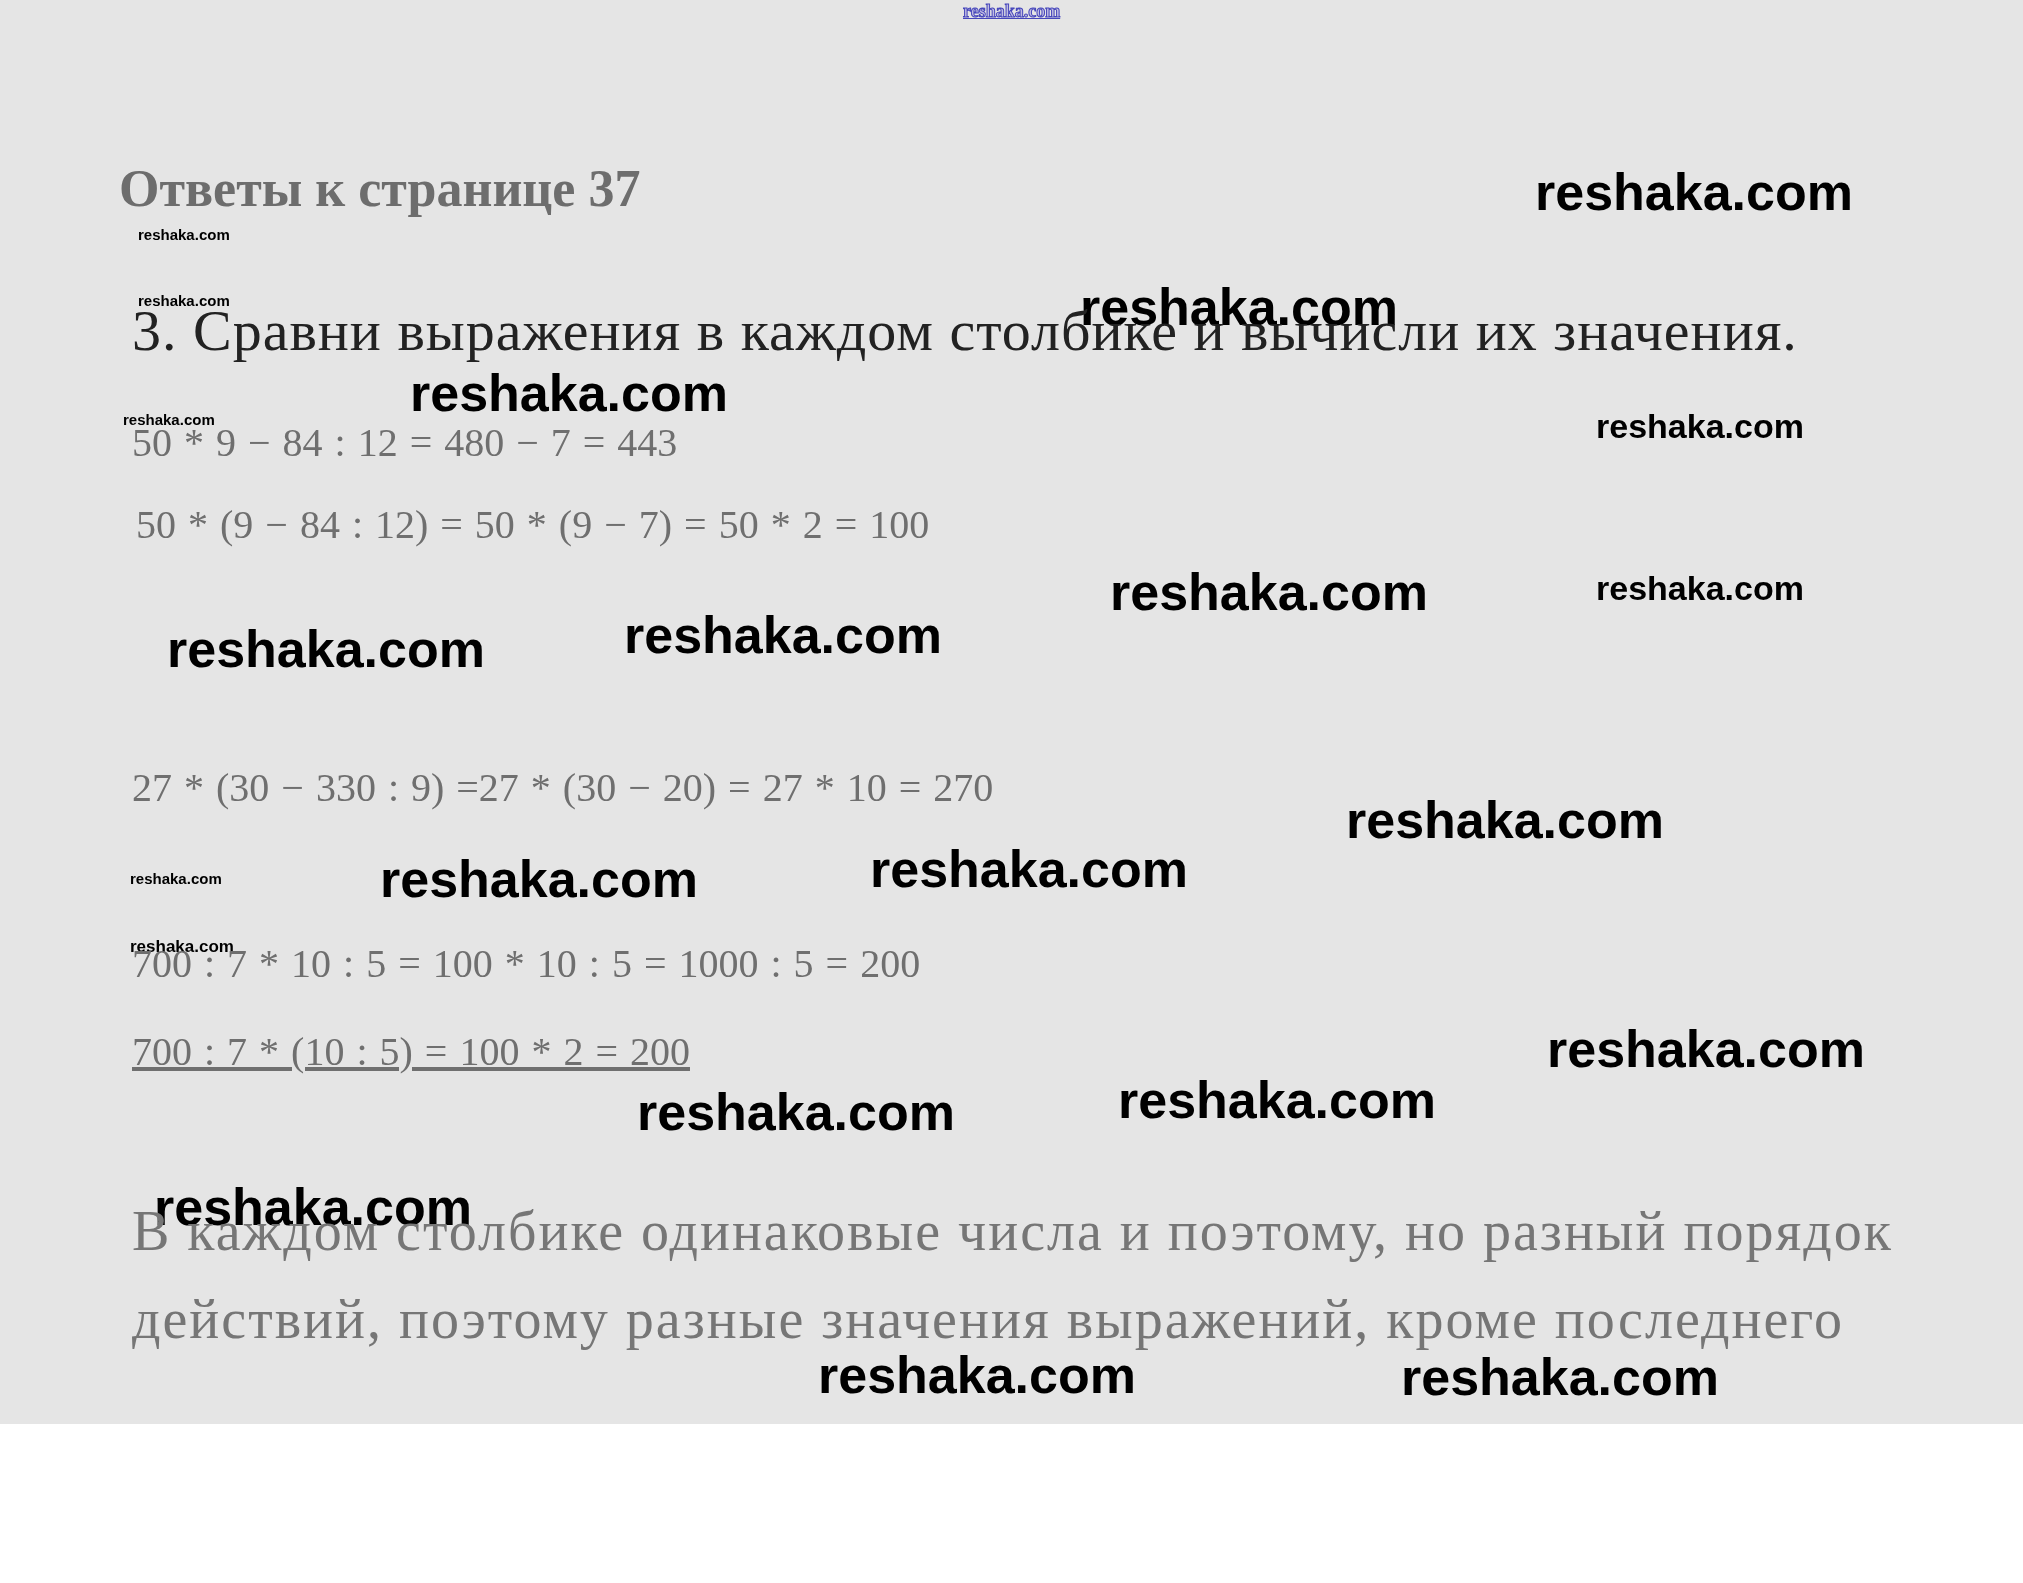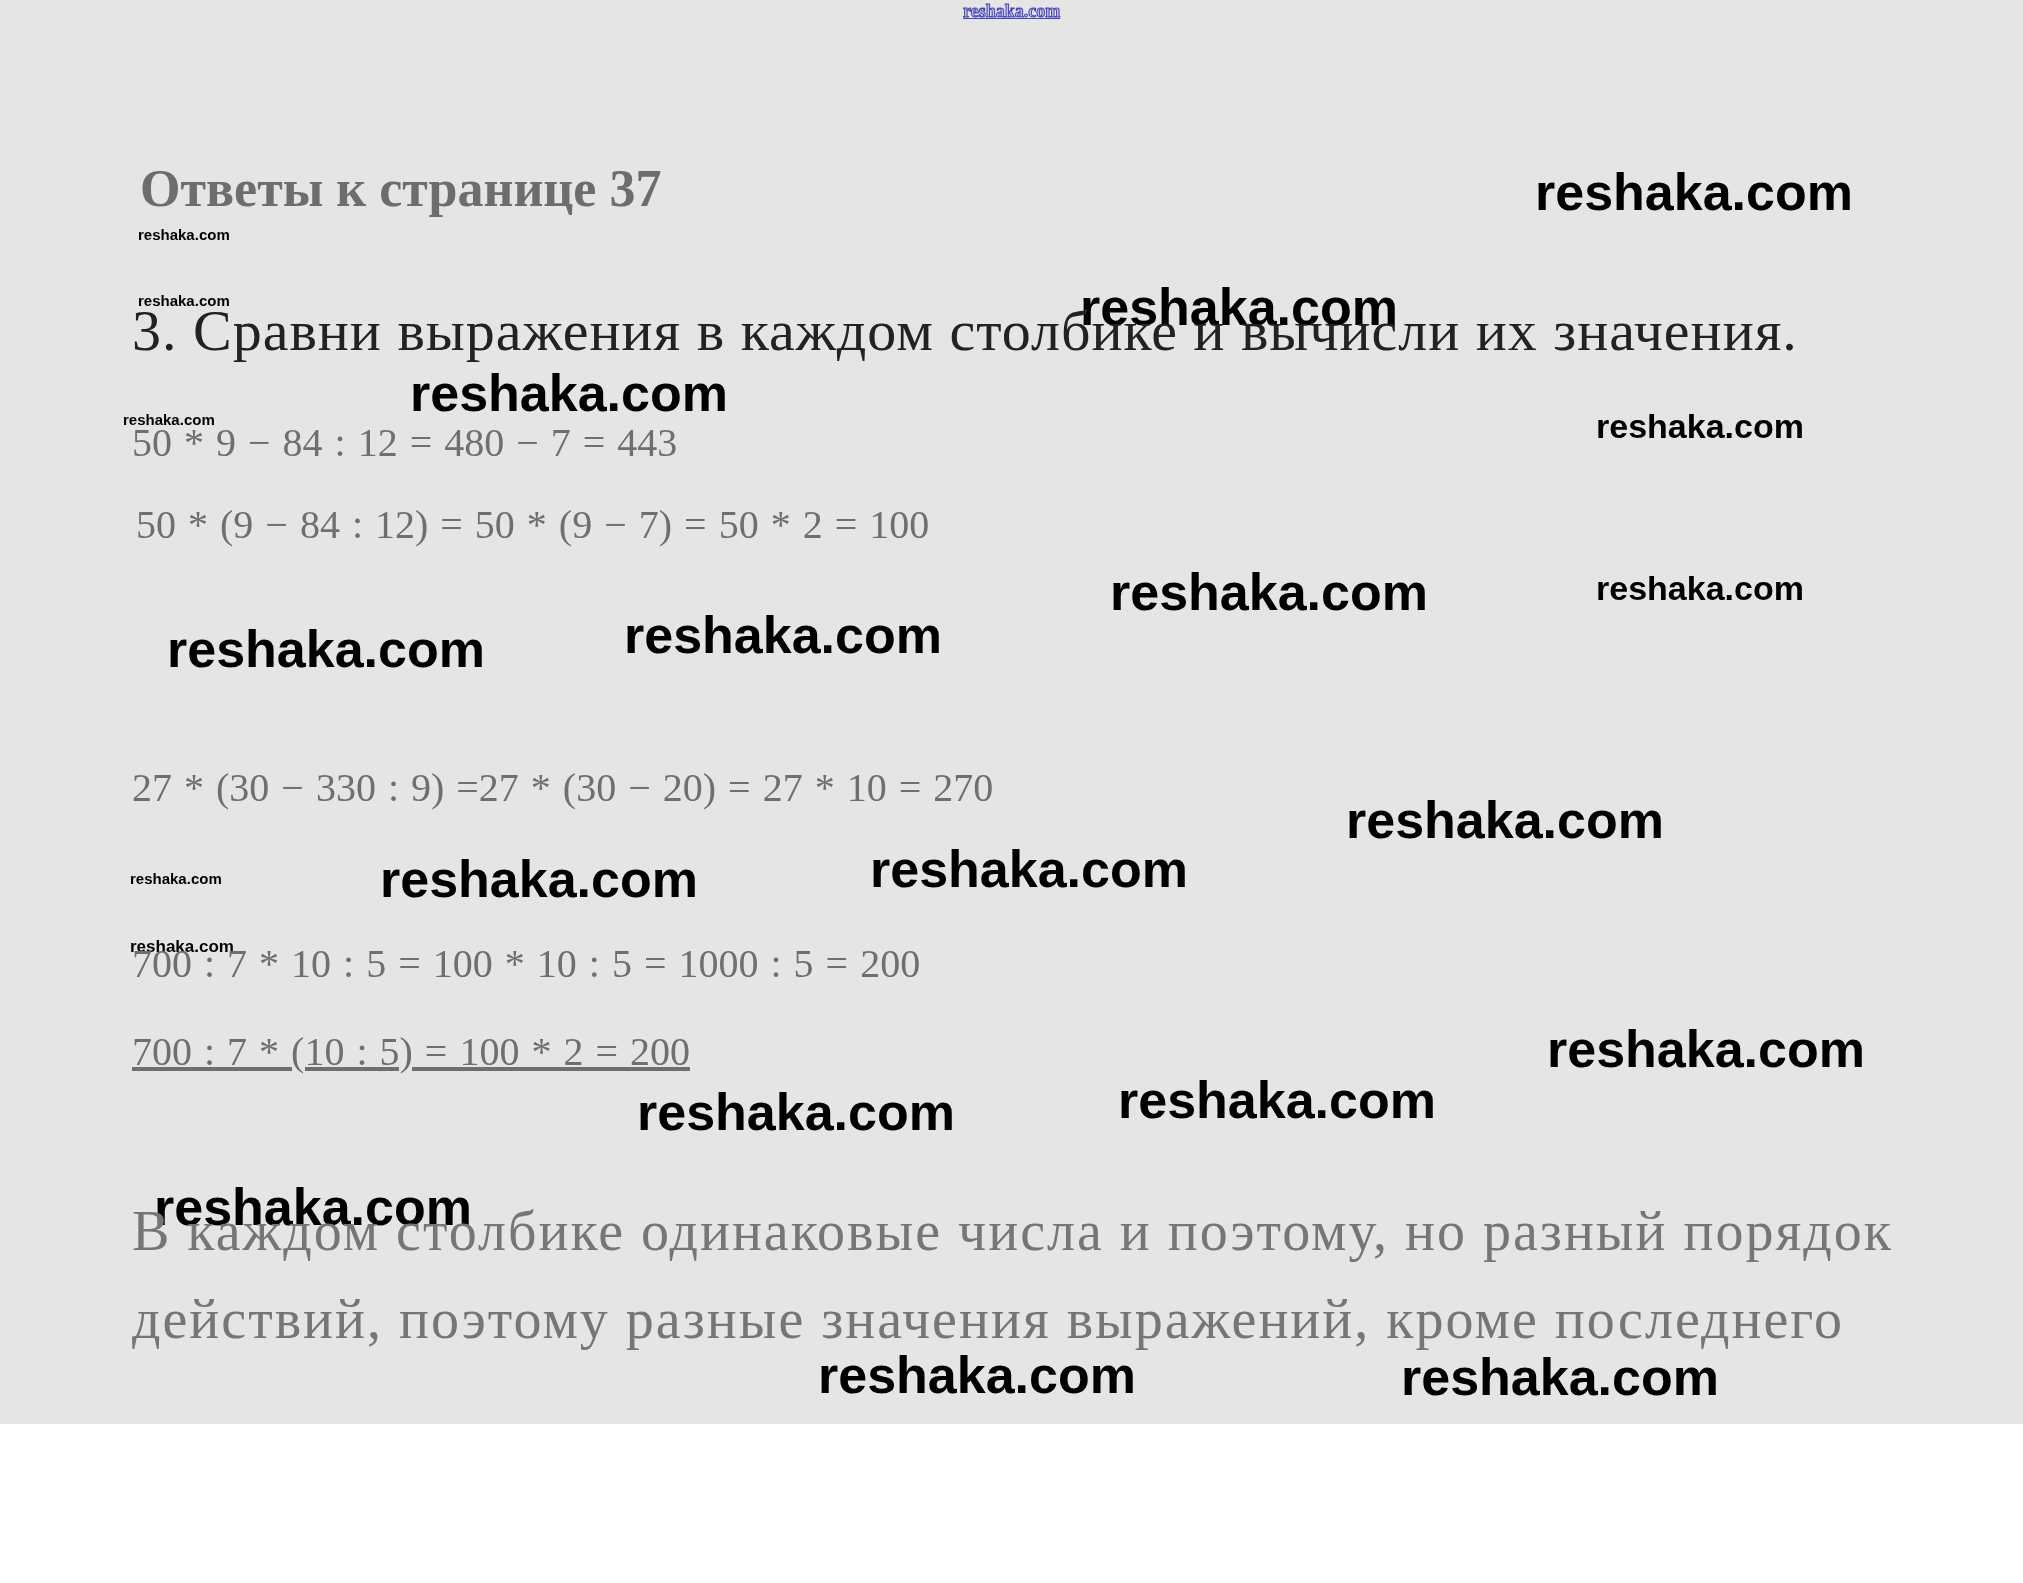--- a/index.html
+++ b/index.html
@@ -48,21 +48,21 @@
     text-decoration-color:#4646bb;
   }
 </style>
 </head>
 <body>
 
 <div class="page">
 
   <span class="abs wm-link" style="left:963px;top:2px;">reshaka.com</span>
 
-  <span class="abs page-title" style="left:140px;top:163px;text-align:center;">Ответы к странице 37</span>
+  <span class="abs page-title" style="left:119px;top:163px;text-align:center;">Ответы к странице 37</span>
   <span class="abs wm wm-xl" style="left:1535px;top:166px;">reshaka.com</span>
 
   <span class="abs wm wm-sm" style="left:138px;top:227px;">reshaka.com</span>
   <span class="abs wm wm-sm" style="left:138px;top:293px;">reshaka.com</span>
   <span class="abs wm wm-xl" style="left:1080px;top:281px;">reshaka.com</span>
 
   <span class="abs task-heading" style="left:132px;top:302px;">3. Сравни выражения в каждом столбике и вычисли их значения.</span>
 
   <span class="abs wm wm-xl" style="left:410px;top:367px;">reshaka.com</span>
   <span class="abs wm wm-tiny" style="left:123px;top:412px;">reshaka.com</span>

